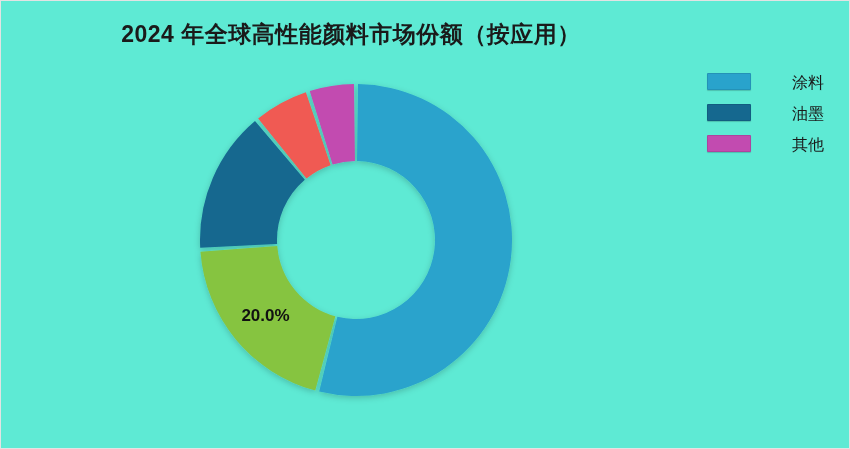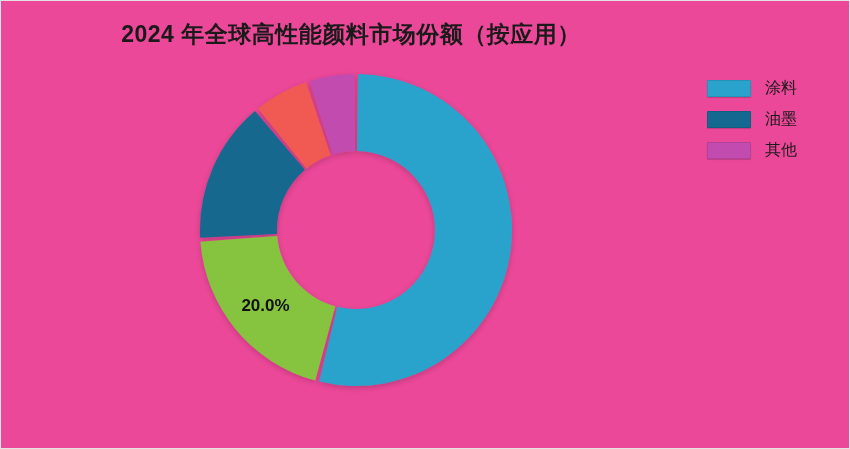--- a/index.html
+++ b/index.html
@@ -7,59 +7,60 @@
     padding: 0;
     background: #ffffff;
   }
   body {
     font-family: "Liberation Sans", "DejaVu Sans", sans-serif;
   }
   #chart-card {
     position: relative;
     width: 850px;
     height: 449px;
-    background: #ec4899;
+    background: #5eead4;
     box-sizing: border-box;
     border: 1px solid #e3e3e3;
     overflow: hidden;
   }
   #chart-title {
     position: absolute;
     left: 0;
     top: 18px;
     width: 700px;
     text-align: center;
     font-size: 23px;
     font-weight: bold;
     color: #1a1a1a;
     letter-spacing: 0.5px;
     white-space: nowrap;
   }
   #plot-area {
     position: absolute;
     left: 0;
-    top: 7px;
+    top: 17px;
     width: 700px;
     height: 322px;
   }
   #donut-svg {
     position: absolute;
     left: 150px;
     top: 40px;
   }
   #legend {
     position: absolute;
     left: 706px;
     top: 72px;
     width: 140px;
   }
   .legend-row {
     display: flex;
-    align-items: center;
+    align-items: flex-start;
     height: 31px;
+    gap: 27px;
   }
   .legend-swatch {
     width: 44px;
     height: 17px;
     border-radius: 1px;
     flex: 0 0 auto;
     box-shadow: inset 0 0 0 1px rgba(0,0,0,0.10),
                 0 1px 1px rgba(0,0,0,0.18);
   }
   .legend-label {

